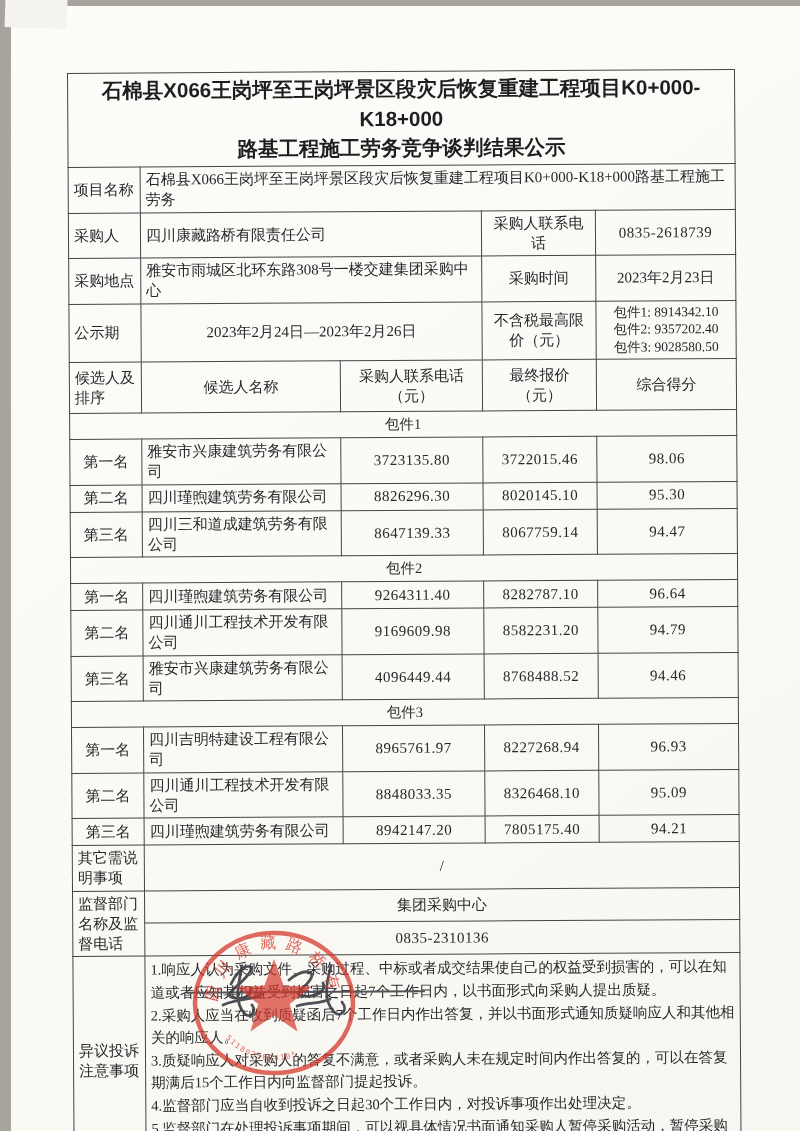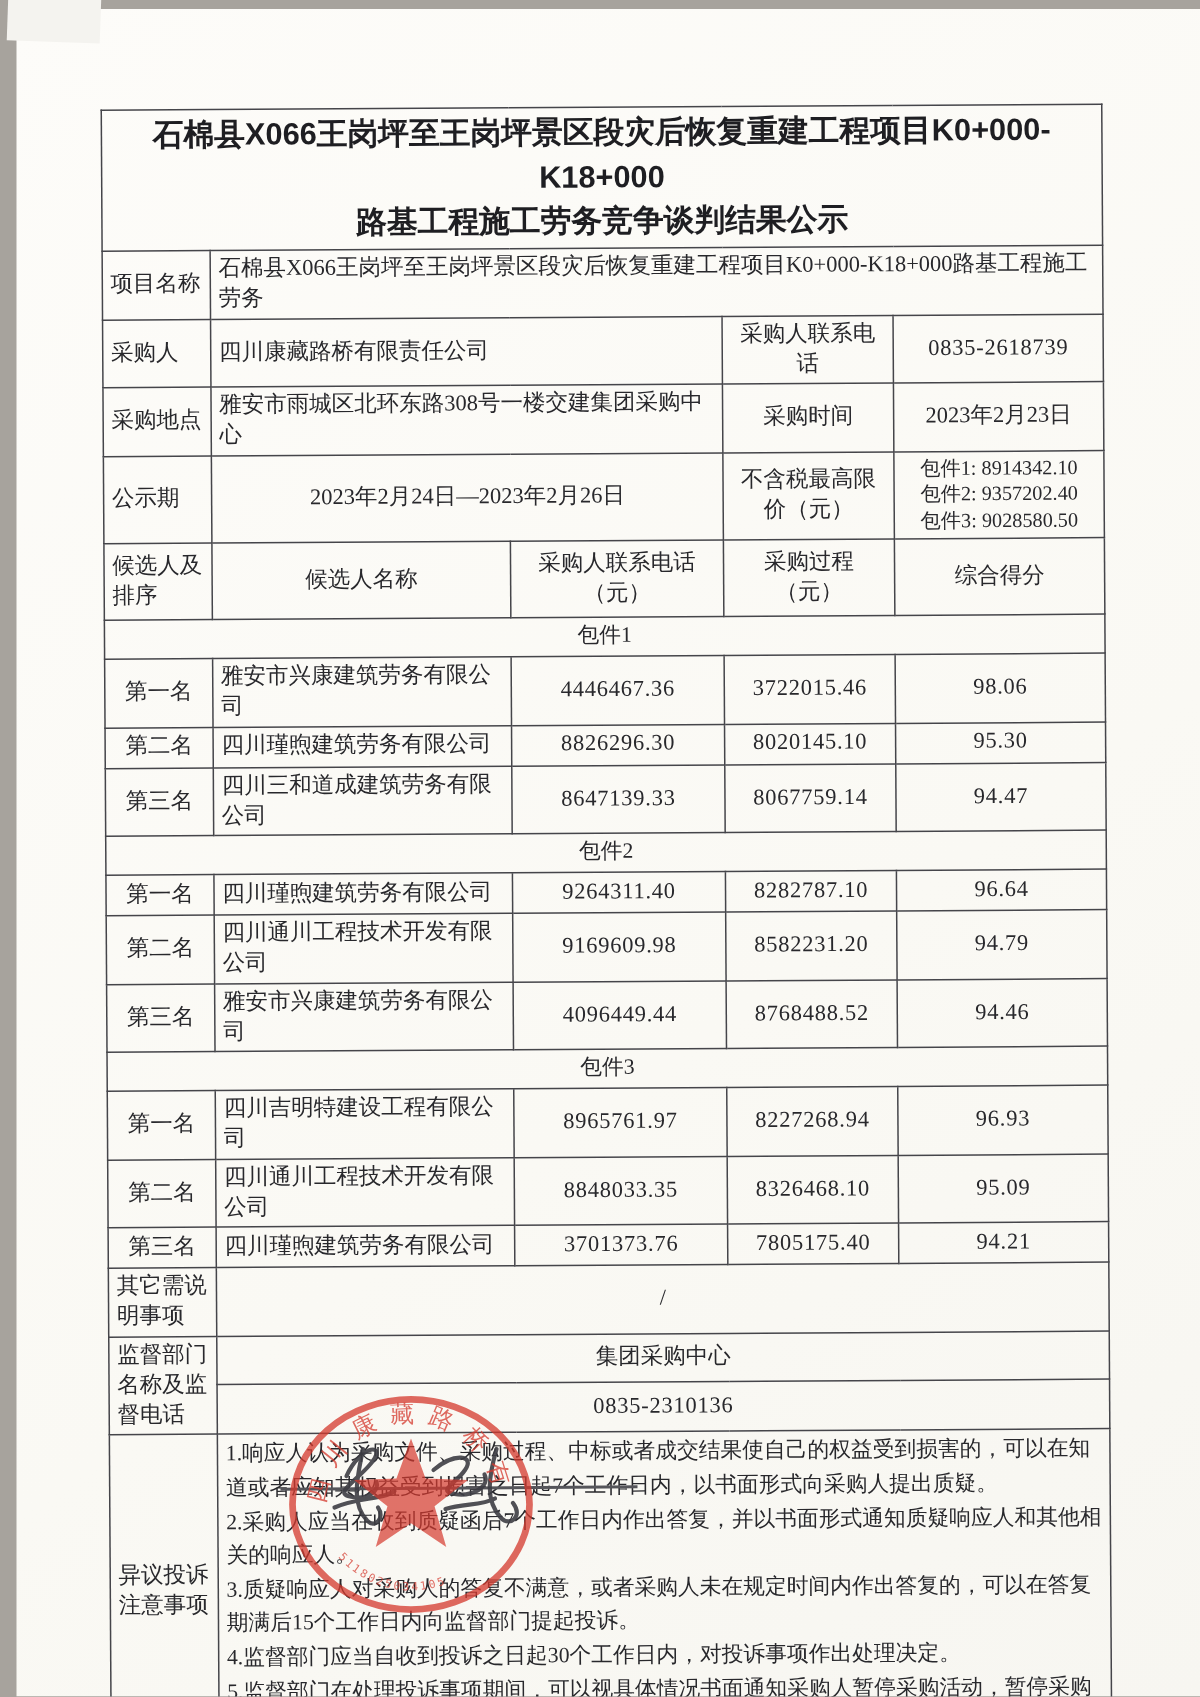--- a/index.html
+++ b/index.html
@@ -116,31 +116,31 @@
           <div>包件1: 8914342.10</div>
           <div>包件2: 9357202.40</div>
           <div>包件3: 9028580.50</div>
         </td>
       </tr>
 
       <tr class="r-chead">
         <td class="hdr-rank">候选人及排序</td>
         <td class="hdr">候选人名称</td>
         <td class="hdr">采购人联系电话（元）</td>
-        <td class="hdr">采购过程（元）</td>
+        <td class="hdr">最终报价（元）</td>
         <td class="hdr">综合得分</td>
       </tr>
 
       <tr>
         <td colspan="5" class="band">包件1</td>
       </tr>
       <tr class="r-data">
         <td class="rank">第一名</td>
         <td class="name-cell">雅安市兴康建筑劳务有限公司</td>
-        <td class="num">4446467.36</td>
+        <td class="num">3723135.80</td>
         <td class="num">3722015.46</td>
         <td class="num">98.06</td>
       </tr>
       <tr class="r-data">
         <td class="rank">第二名</td>
         <td class="name-cell">四川瑾煦建筑劳务有限公司</td>
         <td class="num">8826296.30</td>
         <td class="num">8020145.10</td>
         <td class="num">95.30</td>
       </tr>
@@ -190,21 +190,21 @@
       <tr class="r-data">
         <td class="rank">第二名</td>
         <td class="name-cell">四川通川工程技术开发有限公司</td>
         <td class="num">8848033.35</td>
         <td class="num">8326468.10</td>
         <td class="num">95.09</td>
       </tr>
       <tr class="r-data">
         <td class="rank">第三名</td>
         <td class="name-cell">四川瑾煦建筑劳务有限公司</td>
-        <td class="num">3701373.76</td>
+        <td class="num">8942147.20</td>
         <td class="num">7805175.40</td>
         <td class="num">94.21</td>
       </tr>
 
       <tr class="r-other">
         <td class="label">其它需说明事项</td>
         <td colspan="4" class="center">/</td>
       </tr>
 
       <tr class="r-sup1">

